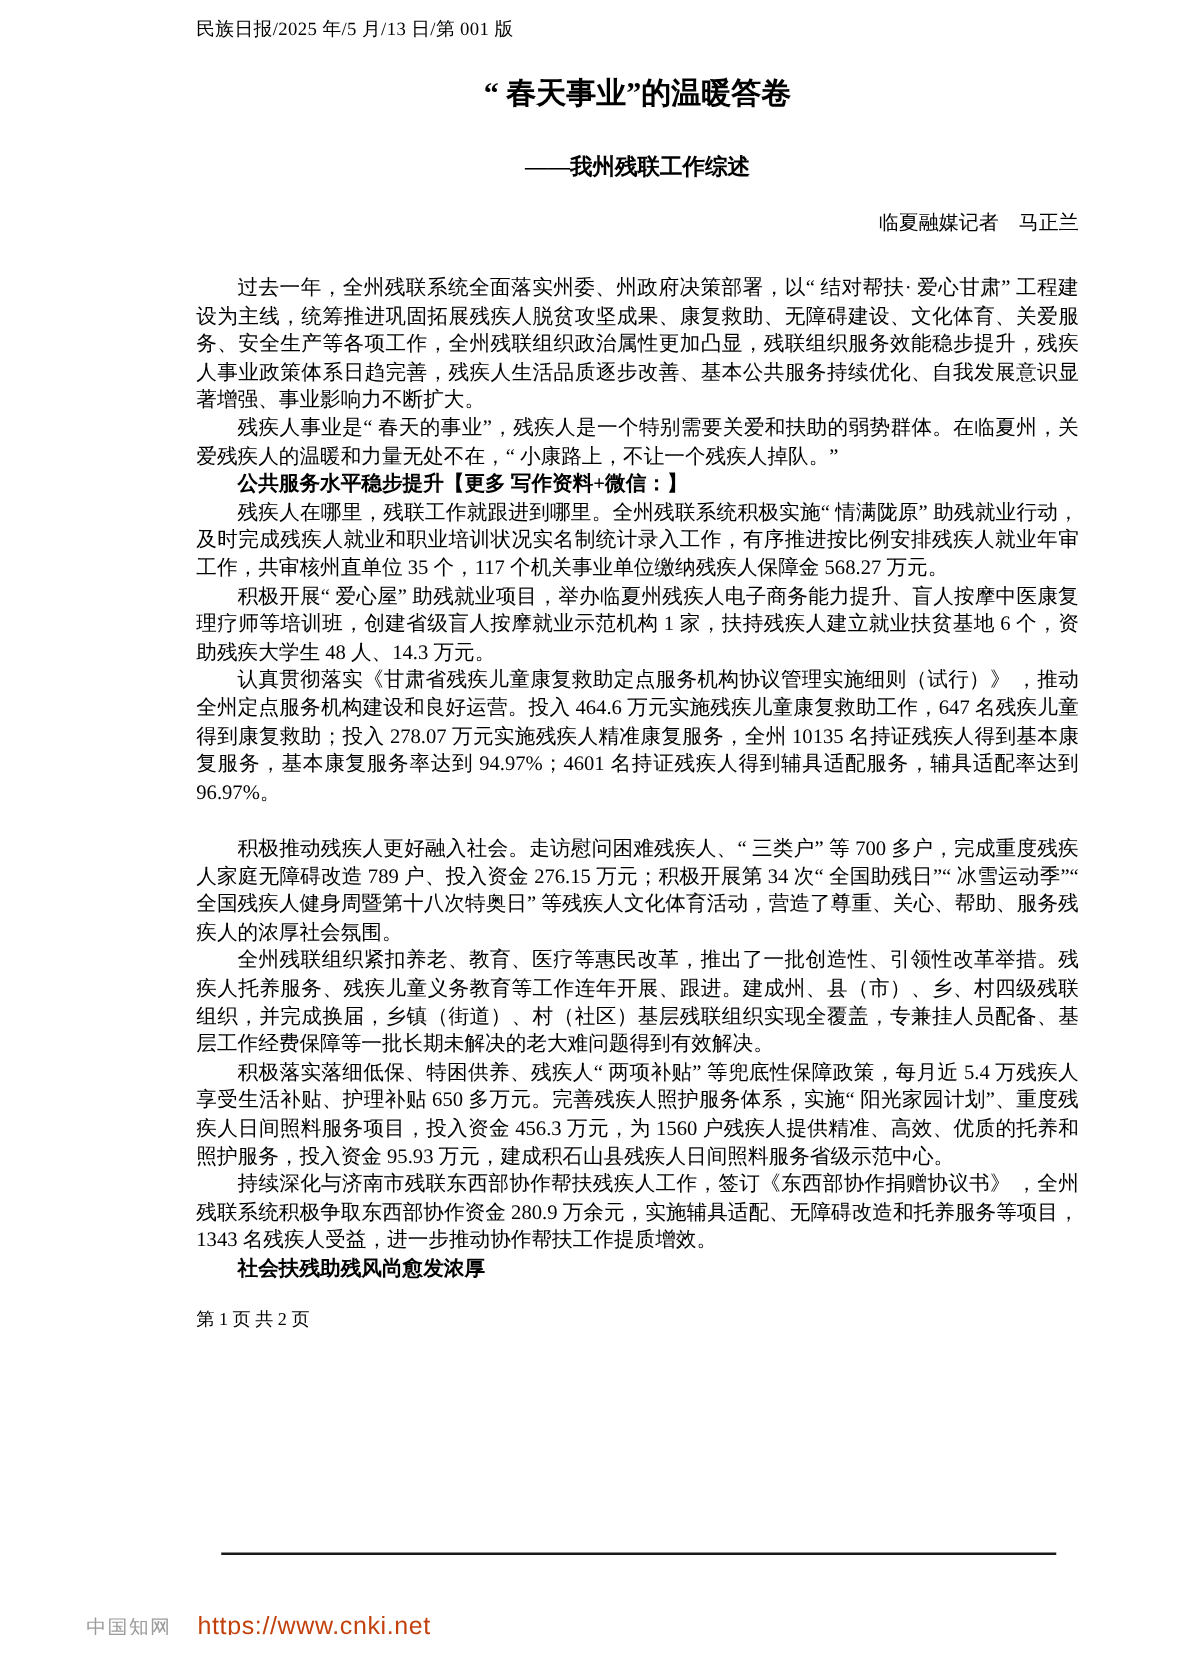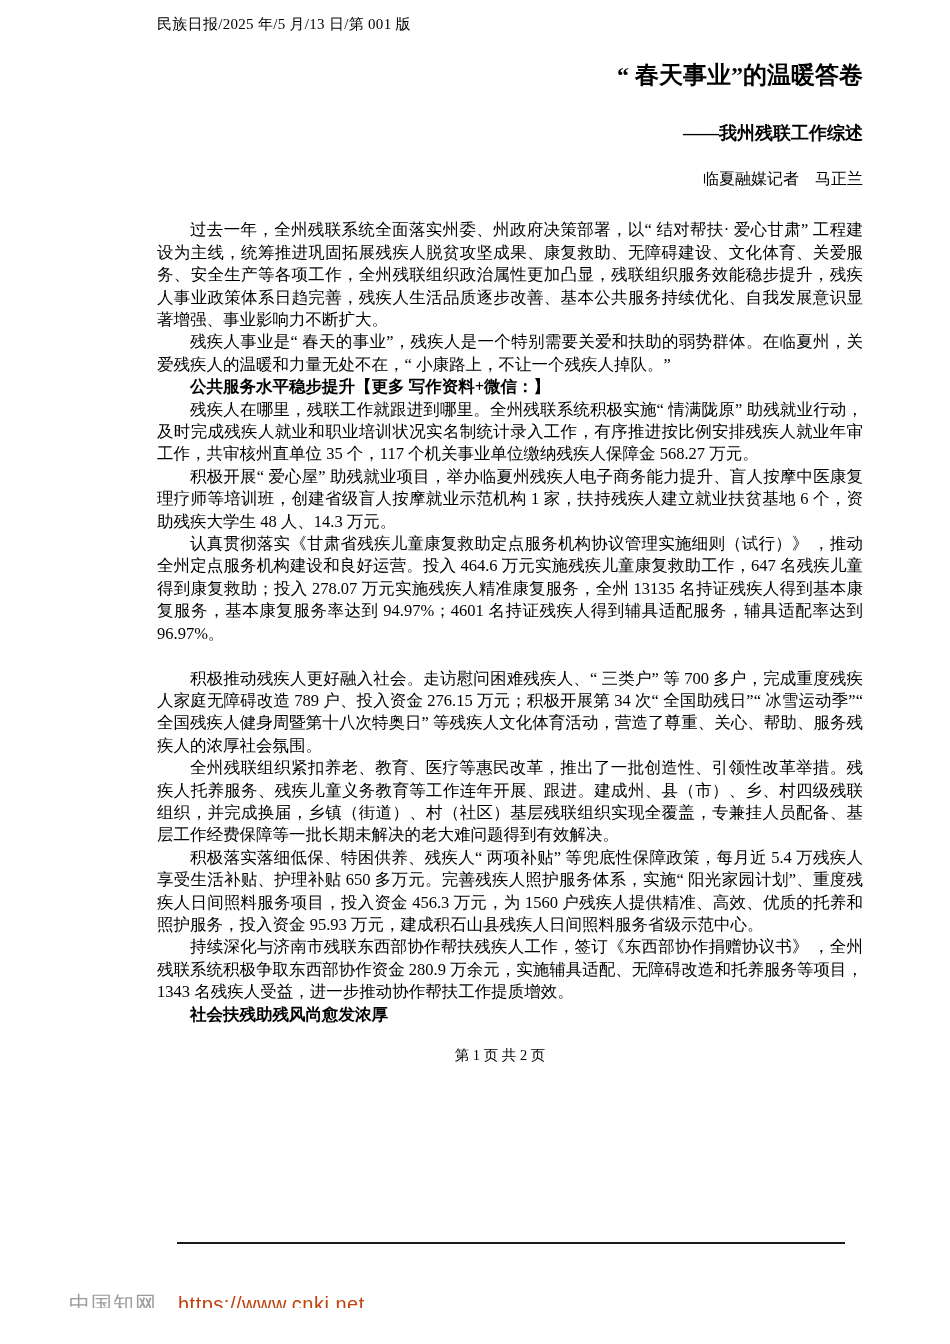--- a/index.html
+++ b/index.html
@@ -24,28 +24,28 @@
     top: 14px;
     width: 706px;
   }
   .source-line {
     font-size: 15px;
     line-height: 20px;
     letter-spacing: 0.3px;
   }
   .title {
     margin-top: 27px;
-    text-align: right;
+    text-align: center;
     font-size: 24px;
     font-weight: bold;
     line-height: 1.2;
   }
   .subtitle {
     margin-top: 33px;
-    text-align: right;
+    text-align: center;
     font-size: 18px;
     font-weight: bold;
     line-height: 1.2;
   }
   .byline {
     margin-top: 25px;
     text-align: right;
     font-size: 16px;
     line-height: 1.25;
   }
@@ -61,42 +61,42 @@
   }
   .article-body p.blk-blank {
     height: 22.4px;
   }
   .article-body p.blk-heading {
     font-weight: bold;
   }
   .page-indicator {
     margin-top: 20px;
     padding-right: 20px;
-    text-align: center;
+    text-align: left;
     font-size: 14.5px;
   }
   .footer-divider {
     position: absolute;
     left: 141px;
     top: 1242px;
     width: 668px;
     height: 0;
     border-top: 2px solid #1a1a1a;
   }
   .watermark {
     position: absolute;
     left: 33px;
     top: 1290px;
     display: flex;
     align-items: baseline;
     gap: 21px;
     color: #9b9b9b;
   }
   .wm-brand {
-    font-size: 21px;
+    font-size: 16px;
     letter-spacing: 1px;
   }
   .wm-url {
     font-family: "Liberation Sans", sans-serif;
     font-size: 20px;
     color: #c2410c;
     letter-spacing: 0.5px;
   }
 </style>
 </head>
@@ -111,21 +111,21 @@
     <h2 class="subtitle">——我州残联工作综述</h2>
 
     <div class="byline">临夏融媒记者　马正兰</div>
 
     <div class="article-body">
         <p class="blk-para">过去一年，全州残联系统全面落实州委、州政府决策部署，以“ 结对帮扶· 爱心甘肃” 工程建设为主线，统筹推进巩固拓展残疾人脱贫攻坚成果、康复救助、无障碍建设、文化体育、关爱服务、安全生产等各项工作，全州残联组织政治属性更加凸显，残联组织服务效能稳步提升，残疾人事业政策体系日趋完善，残疾人生活品质逐步改善、基本公共服务持续优化、自我发展意识显著增强、事业影响力不断扩大。</p>
         <p class="blk-para">残疾人事业是“ 春天的事业”，残疾人是一个特别需要关爱和扶助的弱势群体。在临夏州，关爱残疾人的温暖和力量无处不在，“ 小康路上，不让一个残疾人掉队。”</p>
         <p class="blk-heading">公共服务水平稳步提升【更多 写作资料+微信：】</p>
         <p class="blk-para">残疾人在哪里，残联工作就跟进到哪里。全州残联系统积极实施“ 情满陇原” 助残就业行动，及时完成残疾人就业和职业培训状况实名制统计录入工作，有序推进按比例安排残疾人就业年审工作，共审核州直单位 35 个，117 个机关事业单位缴纳残疾人保障金 568.27 万元。</p>
         <p class="blk-para">积极开展“ 爱心屋” 助残就业项目，举办临夏州残疾人电子商务能力提升、盲人按摩中医康复理疗师等培训班，创建省级盲人按摩就业示范机构 1 家，扶持残疾人建立就业扶贫基地 6 个，资助残疾大学生 48 人、14.3 万元。</p>
-        <p class="blk-para">认真贯彻落实《甘肃省残疾儿童康复救助定点服务机构协议管理实施细则（试行）》 ，推动全州定点服务机构建设和良好运营。投入 464.6 万元实施残疾儿童康复救助工作，647 名残疾儿童得到康复救助；投入 278.07 万元实施残疾人精准康复服务，全州 13135 名持证残疾人得到基本康复服务，基本康复服务率达到 94.97%；4601 名持证残疾人得到辅具适配服务，辅具适配率达到 96.97%。</p>
+        <p class="blk-para">认真贯彻落实《甘肃省残疾儿童康复救助定点服务机构协议管理实施细则（试行）》 ，推动全州定点服务机构建设和良好运营。投入 464.6 万元实施残疾儿童康复救助工作，647 名残疾儿童得到康复救助；投入 278.07 万元实施残疾人精准康复服务，全州 10135 名持证残疾人得到基本康复服务，基本康复服务率达到 94.97%；4601 名持证残疾人得到辅具适配服务，辅具适配率达到 96.97%。</p>
         <p class="blk-blank"></p>
         <p class="blk-para">积极推动残疾人更好融入社会。走访慰问困难残疾人、“ 三类户” 等 700 多户，完成重度残疾人家庭无障碍改造 789 户、投入资金 276.15 万元；积极开展第 34 次“ 全国助残日”“ 冰雪运动季”“ 全国残疾人健身周暨第十八次特奥日” 等残疾人文化体育活动，营造了尊重、关心、帮助、服务残疾人的浓厚社会氛围。</p>
         <p class="blk-para">全州残联组织紧扣养老、教育、医疗等惠民改革，推出了一批创造性、引领性改革举措。残疾人托养服务、残疾儿童义务教育等工作连年开展、跟进。建成州、县（市）、乡、村四级残联组织，并完成换届，乡镇（街道）、村（社区）基层残联组织实现全覆盖，专兼挂人员配备、基层工作经费保障等一批长期未解决的老大难问题得到有效解决。</p>
         <p class="blk-para">积极落实落细低保、特困供养、残疾人“ 两项补贴” 等兜底性保障政策，每月近 5.4 万残疾人享受生活补贴、护理补贴 650 多万元。完善残疾人照护服务体系，实施“ 阳光家园计划”、重度残疾人日间照料服务项目，投入资金 456.3 万元，为 1560 户残疾人提供精准、高效、优质的托养和照护服务，投入资金 95.93 万元，建成积石山县残疾人日间照料服务省级示范中心。</p>
         <p class="blk-para">持续深化与济南市残联东西部协作帮扶残疾人工作，签订《东西部协作捐赠协议书》 ，全州残联系统积极争取东西部协作资金 280.9 万余元，实施辅具适配、无障碍改造和托养服务等项目，1343 名残疾人受益，进一步推动协作帮扶工作提质增效。</p>
         <p class="blk-heading">社会扶残助残风尚愈发浓厚</p>
       </div>
 
     <div class="page-indicator">第 1 页 共 2 页</div>
   </div>

